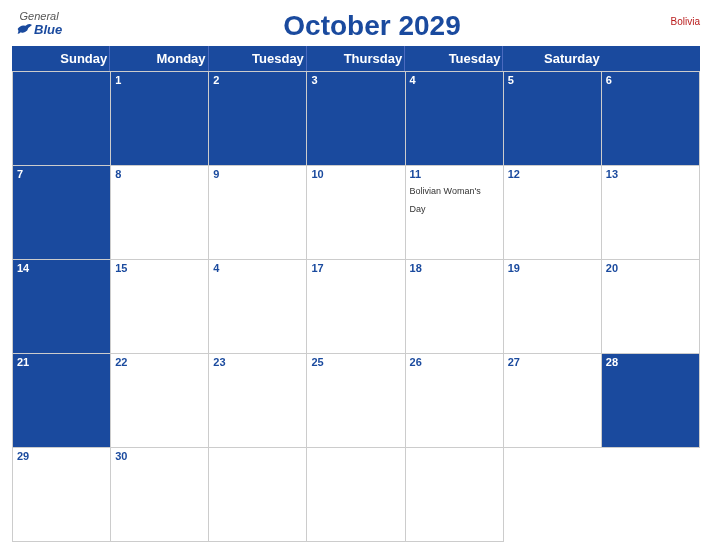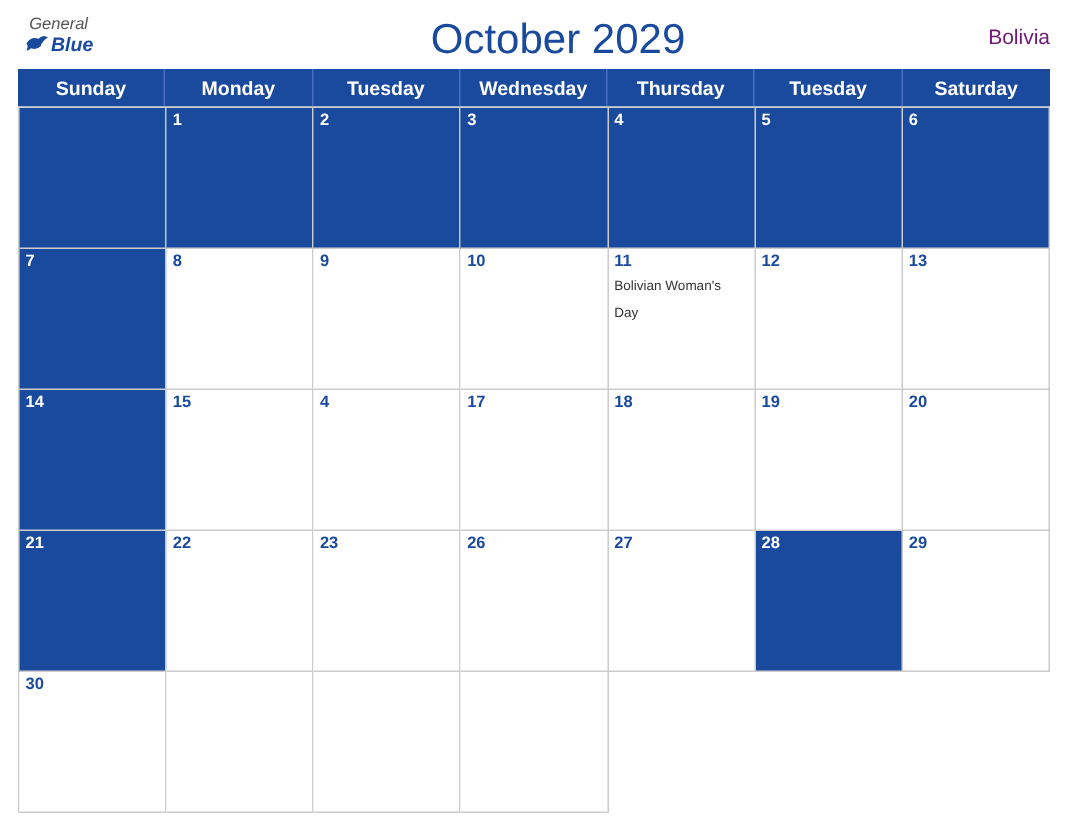--- a/index.html
+++ b/index.html
@@ -46,43 +46,44 @@
       align-items: flex-start;
       gap: 2px;
     }
     .logo-bird {
       width: 16px;
       height: 14px;
     }
     .calendar-title {
       font-size: 28px;
       color: #1a4a9e;
-      font-weight: normal;
+      font-weight: bold;
       text-align: center;
       margin-left: 32px;
     }
     .country-label {
       position: absolute;
       right: 0;
       top: 6px;
-      font-size: 14px;
-      color: #701a75;
+      font-size: 10px;
+      color: #b91c1c;
     }
     .day-headers {
       display: grid;
       grid-template-columns: repeat(7, 1fr);
       background: #1a4a9e;
       color: #fff;
       font-size: 13px;
       font-weight: bold;
       text-align: center;
     }
     .day-header-cell {
       padding: 5px 2px;
       border-right: 1px solid #4a6abf;
+      text-align: right;
     }
     .day-header-cell:last-child {
       border-right: none;
     }
     .calendar-grid {
       display: grid;
       grid-template-columns: repeat(7, 1fr);
       grid-template-rows: repeat(5, 1fr);
       flex: 1;
       border-left: 1px solid #ccc;
@@ -132,21 +133,20 @@
       </span>
     </div>
     <h1 class="calendar-title">October 2029</h1>
     <span class="country-label">Bolivia</span>
   </div>
 
   <div class="day-headers">
     <div class="day-header-cell">Sunday</div>
     <div class="day-header-cell">Monday</div>
     <div class="day-header-cell">Tuesday</div>
-    <div class="day-header-cell">Wednesday</div>
     <div class="day-header-cell">Thursday</div>
     <div class="day-header-cell">Tuesday</div>
     <div class="day-header-cell">Saturday</div>
   </div>
 
   <div class="calendar-grid" id="calendar-grid">
   <div class="cal-cell cell-row-header"></div>
       <div class="cal-cell cell-row-header">
         <span class="day-number">1</span>
       </div>
@@ -206,20 +206,23 @@
         <span class="day-number">20</span>
       </div>
       <div class="cal-cell cell-row-header">
         <span class="day-number">21</span>
       </div>
       <div class="cal-cell empty-cell">
         <span class="day-number">22</span>
       </div>
       <div class="cal-cell empty-cell">
         <span class="day-number">23</span>
+      </div>
+      <div class="cal-cell empty-cell">
+        <span class="day-number">25</span>
       </div>
       <div class="cal-cell empty-cell">
         <span class="day-number">26</span>
       </div>
       <div class="cal-cell empty-cell">
         <span class="day-number">27</span>
       </div>
       <div class="cal-cell cell-row-header">
         <span class="day-number">28</span>
       </div>

